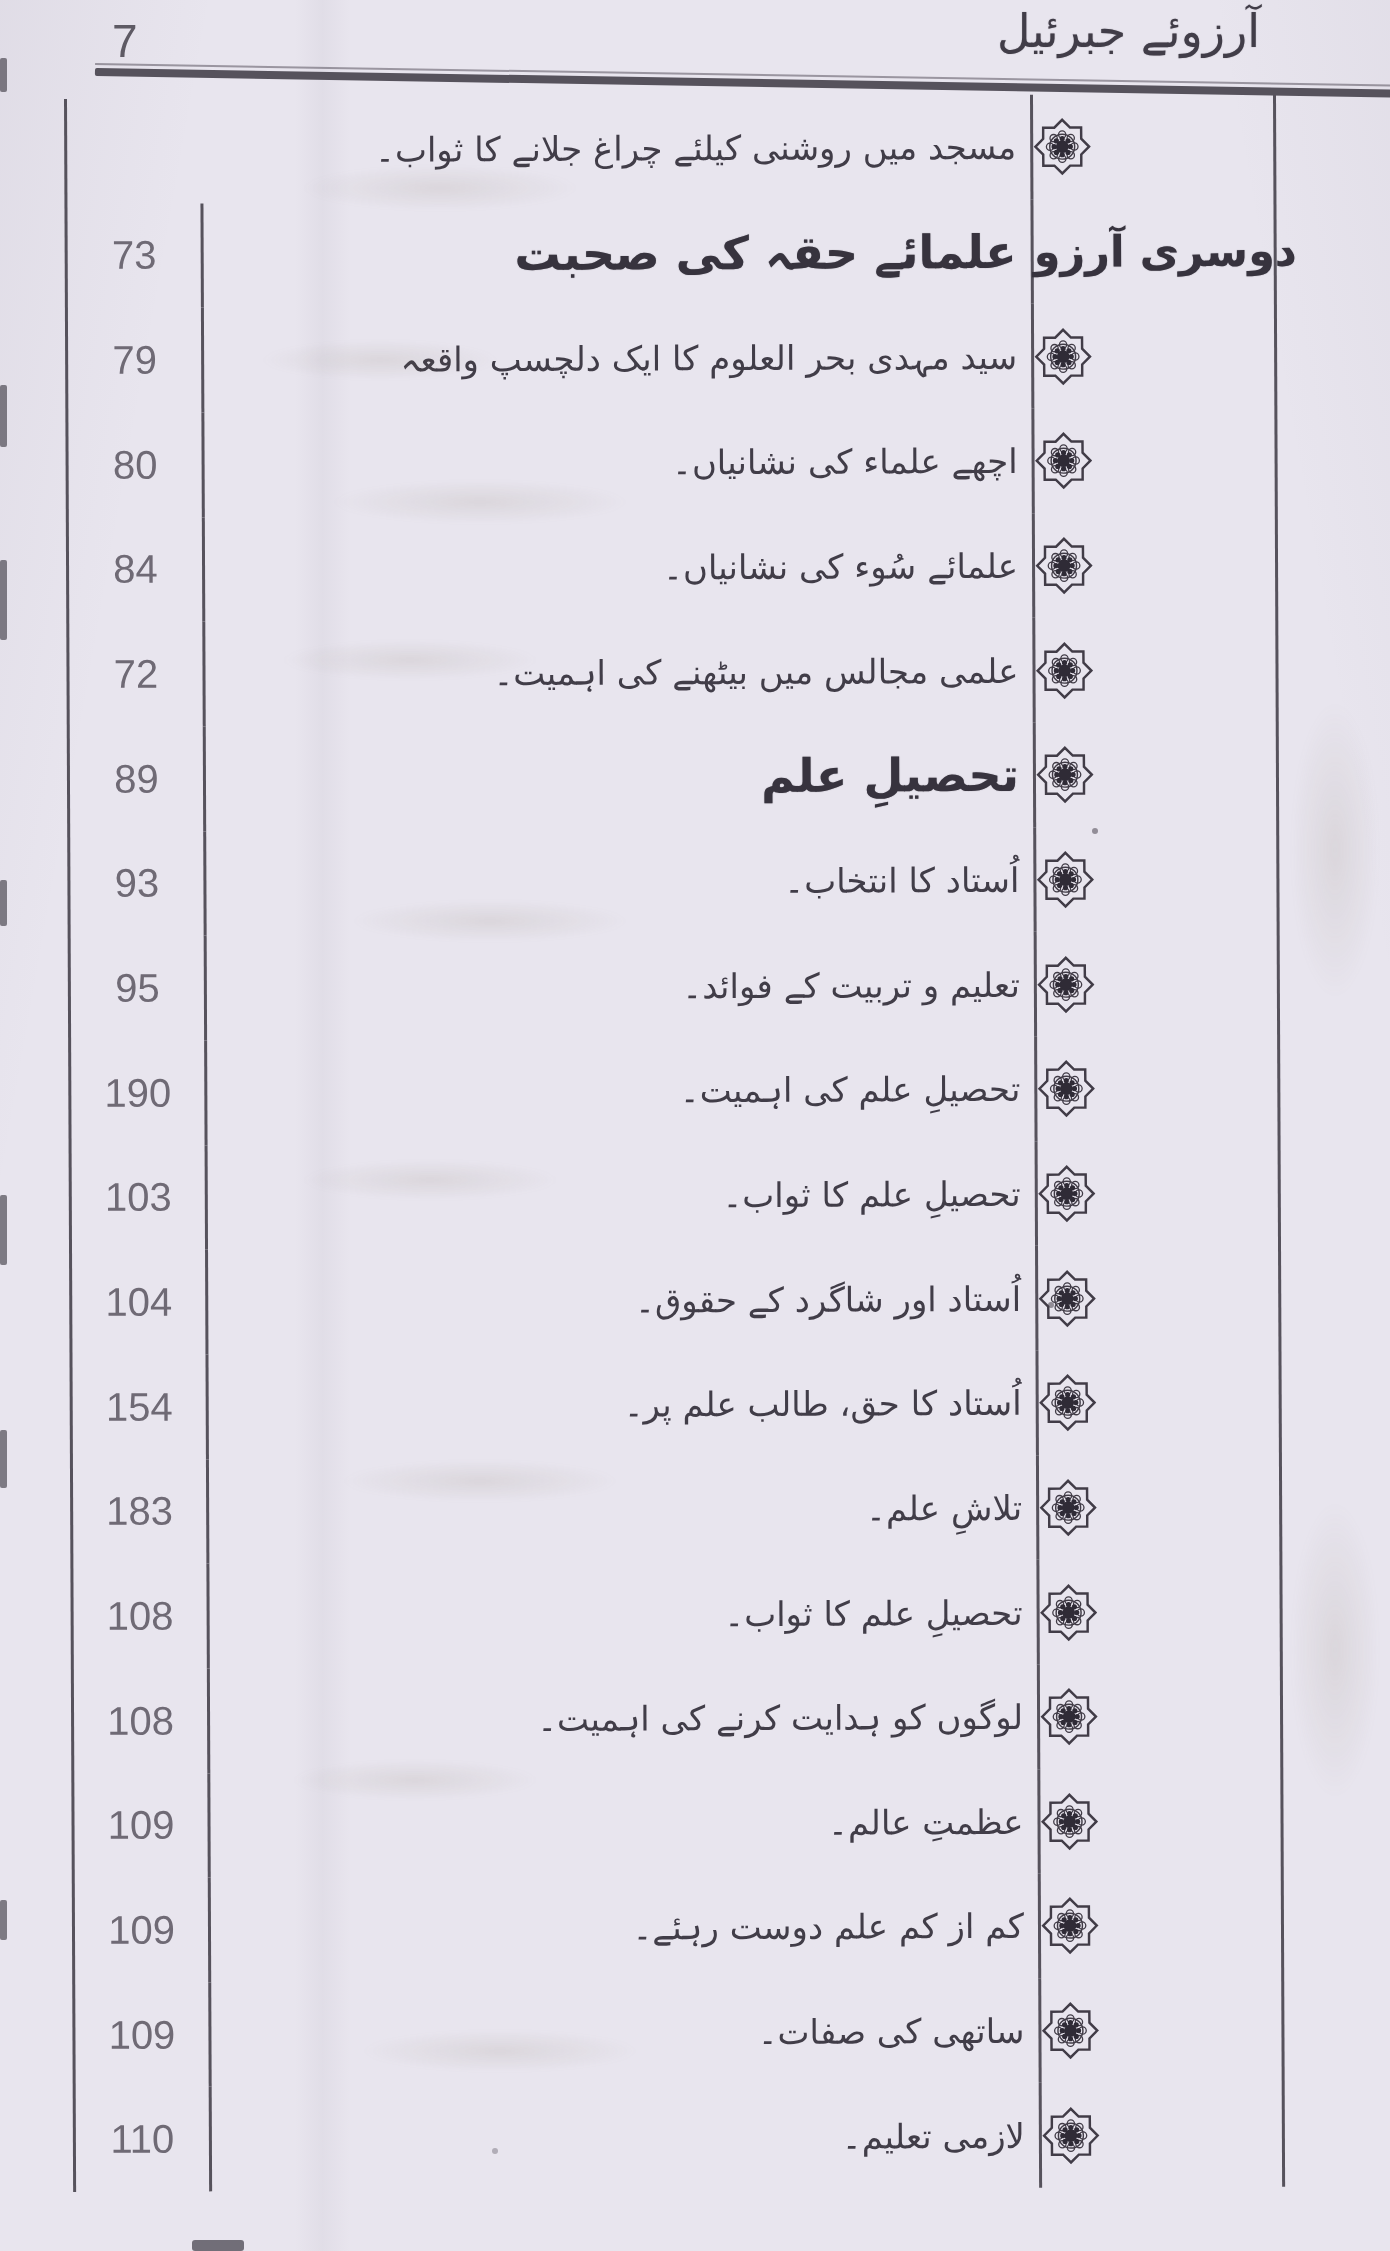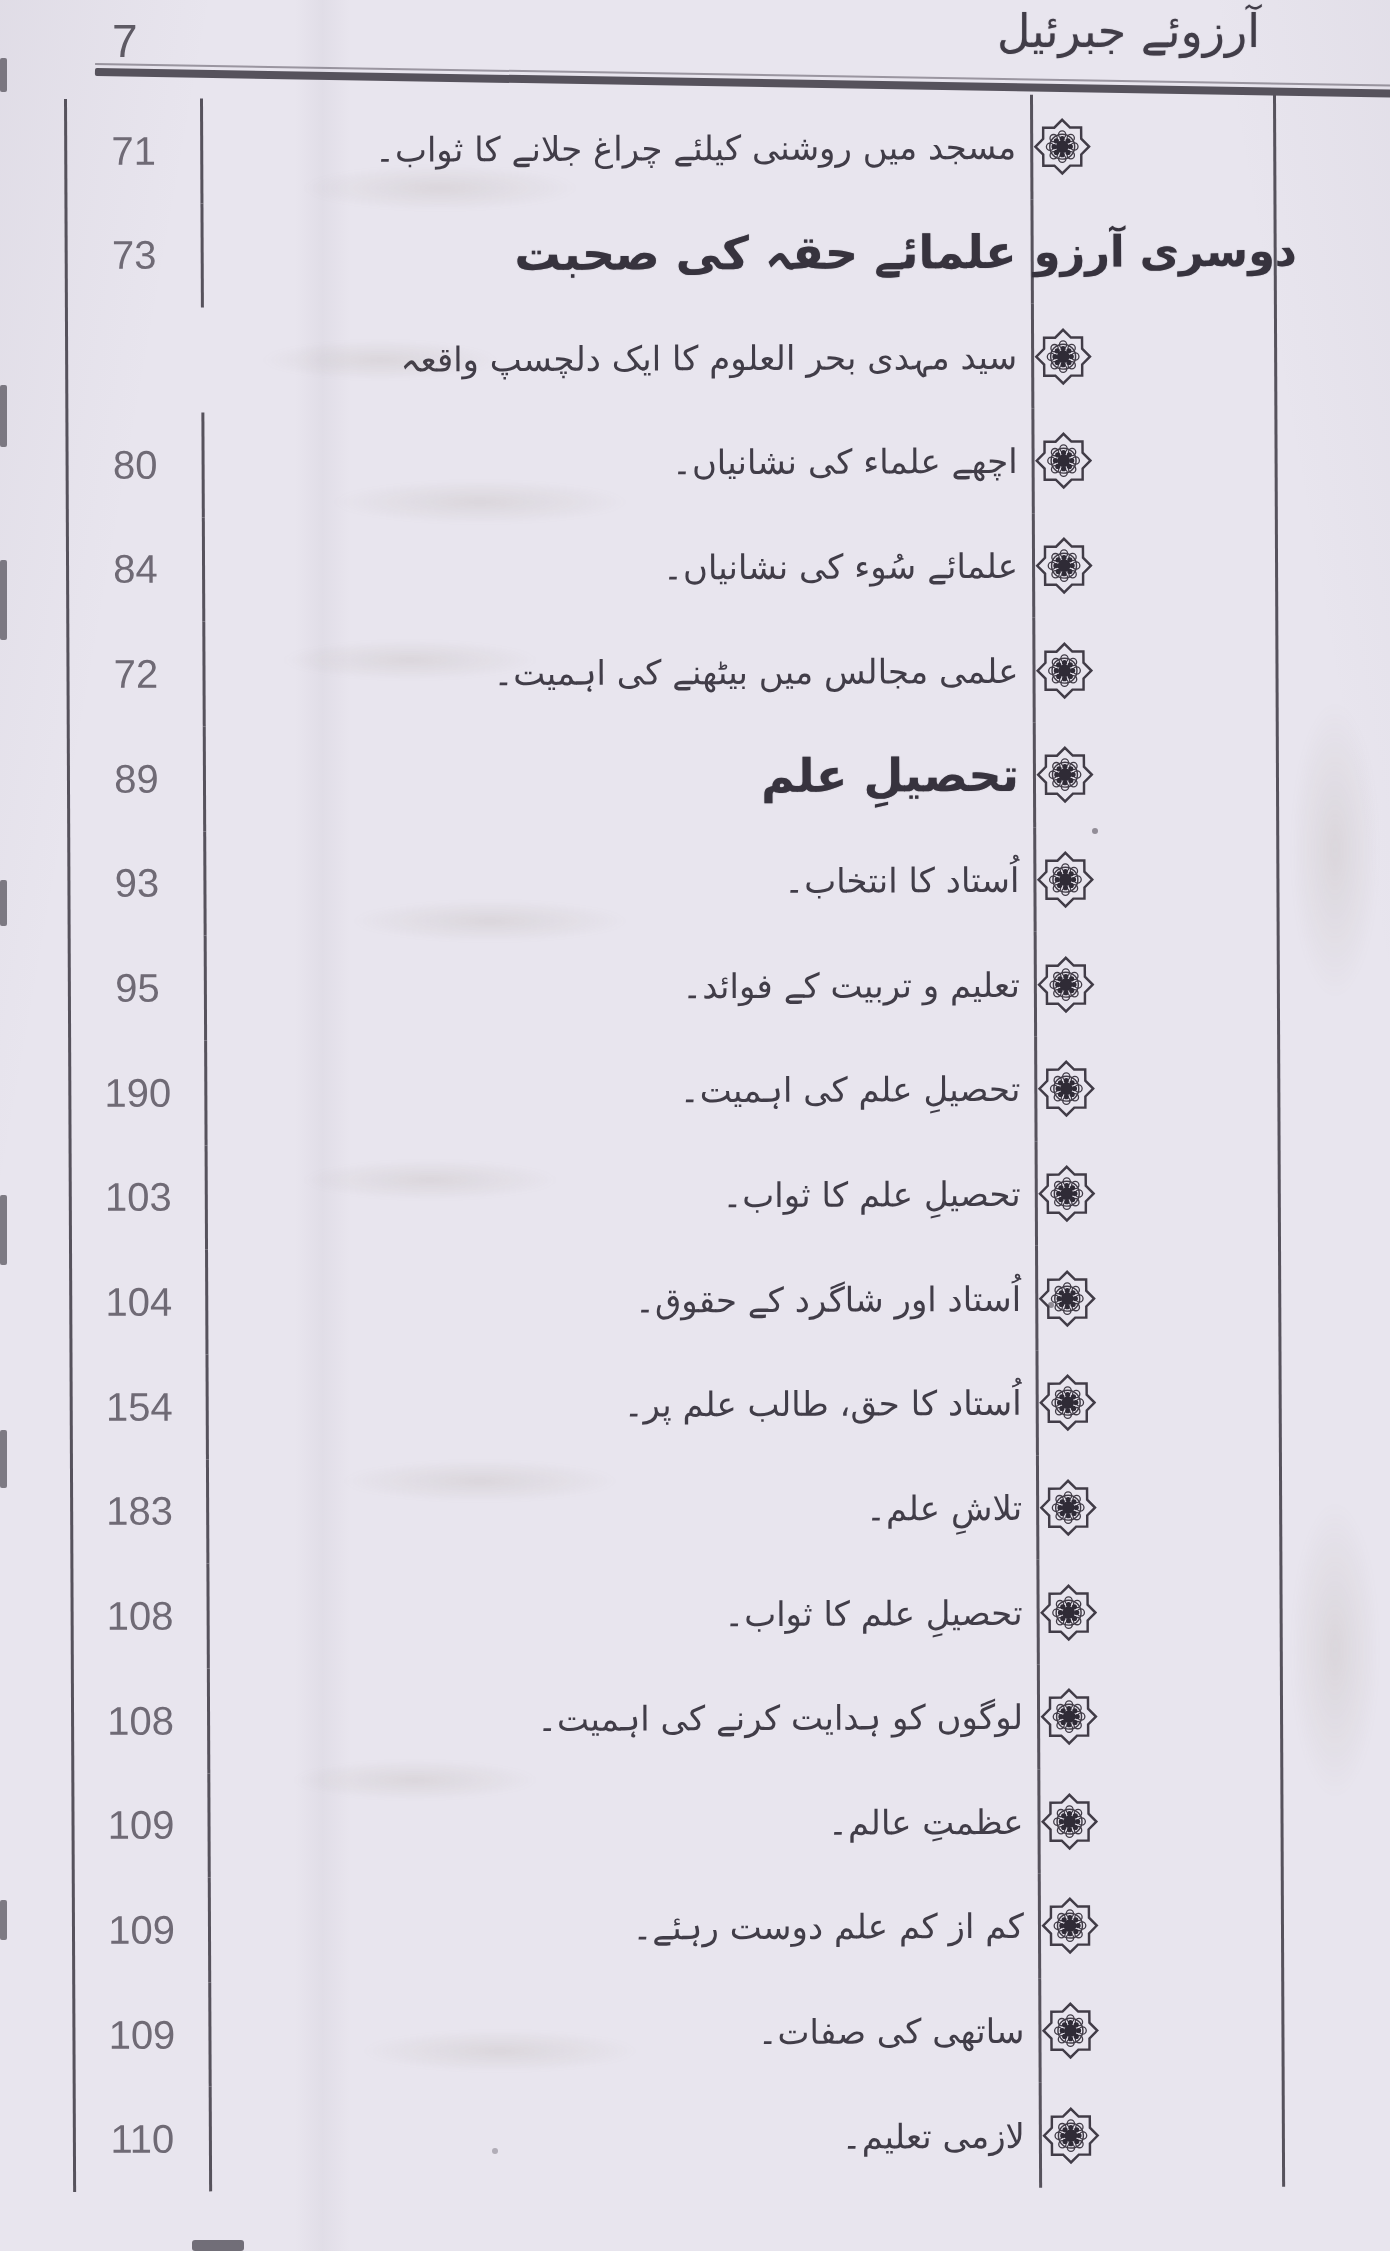--- a/index.html
+++ b/index.html
@@ -89,21 +89,20 @@
 
   <div class="header-title" lang="ur" dir="rtl">آرزوئے جبرئیل</div>
 
   <div class="header-rule">
     <div class="thin"></div>
     <div class="thick"></div>
   </div>
 
   <div class="toc">
       <div class="row">
-    <div class="cell num">71</div>
     <div class="cell title" lang="ur" dir="rtl">مسجد میں روشنی کیلئے چراغ جلانے کا ثواب۔</div>
     <div class="cell marker">
       <svg class="rosette" viewBox="0 0 40 40" aria-hidden="true">
         <polygon points="38.5,20 33.12,25.43 33.08,33.08 25.43,33.12 20,38.5 14.57,33.12 6.92,33.08 6.88,25.43 1.5,20 6.88,14.57 6.92,6.92 14.57,6.88 20,1.5 25.43,6.88 33.08,6.92 33.12,14.57" fill="none" stroke="#413c47" stroke-width="1.7"></polygon>
         <circle cx="20" cy="20" r="8.6" fill="none" stroke="#413c47" stroke-width="1"></circle>
         <g fill="none" stroke="#413c47" stroke-width=".9">
           <circle cx="28.4" cy="20" r="2.5"></circle>
               <circle cx="25.9" cy="25.9" r="2.5"></circle>
           <circle cx="20" cy="28.4" r="2.5"></circle>
               <circle cx="14.1" cy="25.9" r="2.5"></circle>
@@ -129,20 +128,21 @@
   </div>
       <div class="row section">
     <div class="cell num">73</div>
     <div class="cell title" lang="ur" dir="rtl">علمائے حقہ کی صحبت</div>
     <div class="cell marker">
 
       <span class="section-label" lang="ur" dir="rtl">دوسری آرزو</span>
     </div>
   </div>
       <div class="row">
+    <div class="cell num">79</div>
     <div class="cell title" lang="ur" dir="rtl">سید مہدی بحر العلوم کا ایک دلچسپ واقعہ</div>
     <div class="cell marker">
       <svg class="rosette" viewBox="0 0 40 40" aria-hidden="true">
         <polygon points="38.5,20 33.12,25.43 33.08,33.08 25.43,33.12 20,38.5 14.57,33.12 6.92,33.08 6.88,25.43 1.5,20 6.88,14.57 6.92,6.92 14.57,6.88 20,1.5 25.43,6.88 33.08,6.92 33.12,14.57" fill="none" stroke="#413c47" stroke-width="1.7"></polygon>
         <circle cx="20" cy="20" r="8.6" fill="none" stroke="#413c47" stroke-width="1"></circle>
         <g fill="none" stroke="#413c47" stroke-width=".9">
           <circle cx="28.4" cy="20" r="2.5"></circle>
               <circle cx="25.9" cy="25.9" r="2.5"></circle>
           <circle cx="20" cy="28.4" r="2.5"></circle>
               <circle cx="14.1" cy="25.9" r="2.5"></circle>

